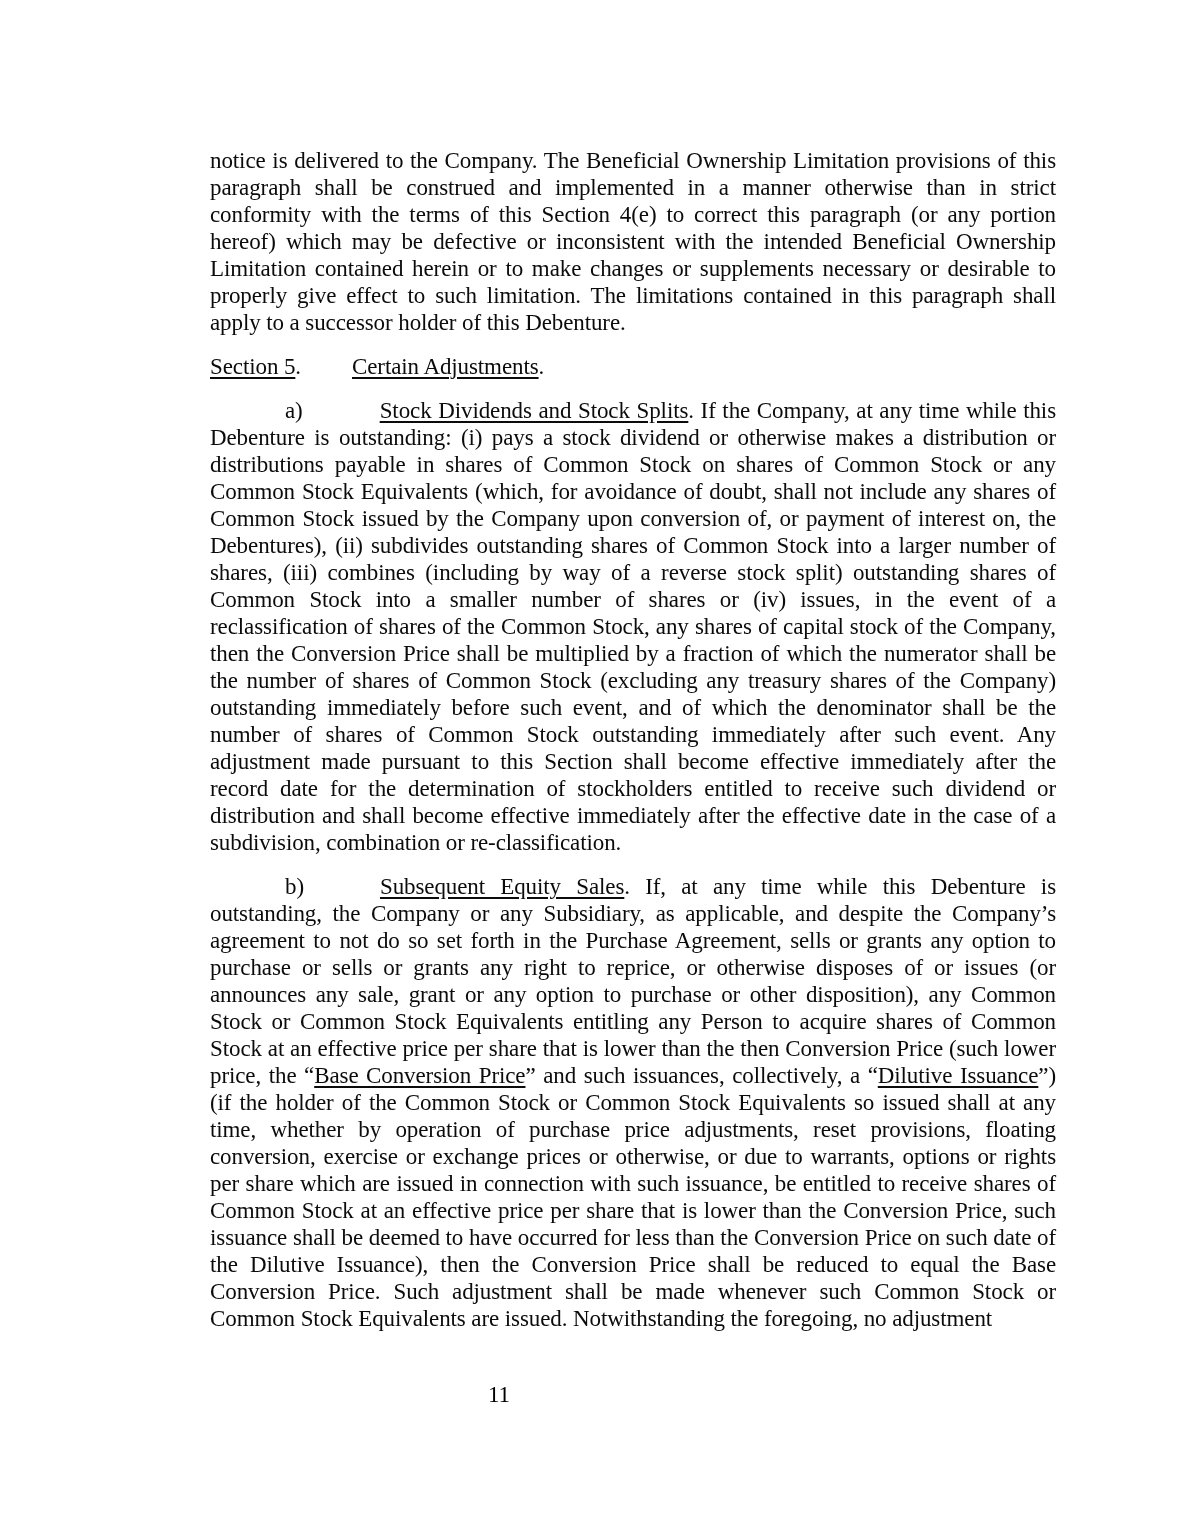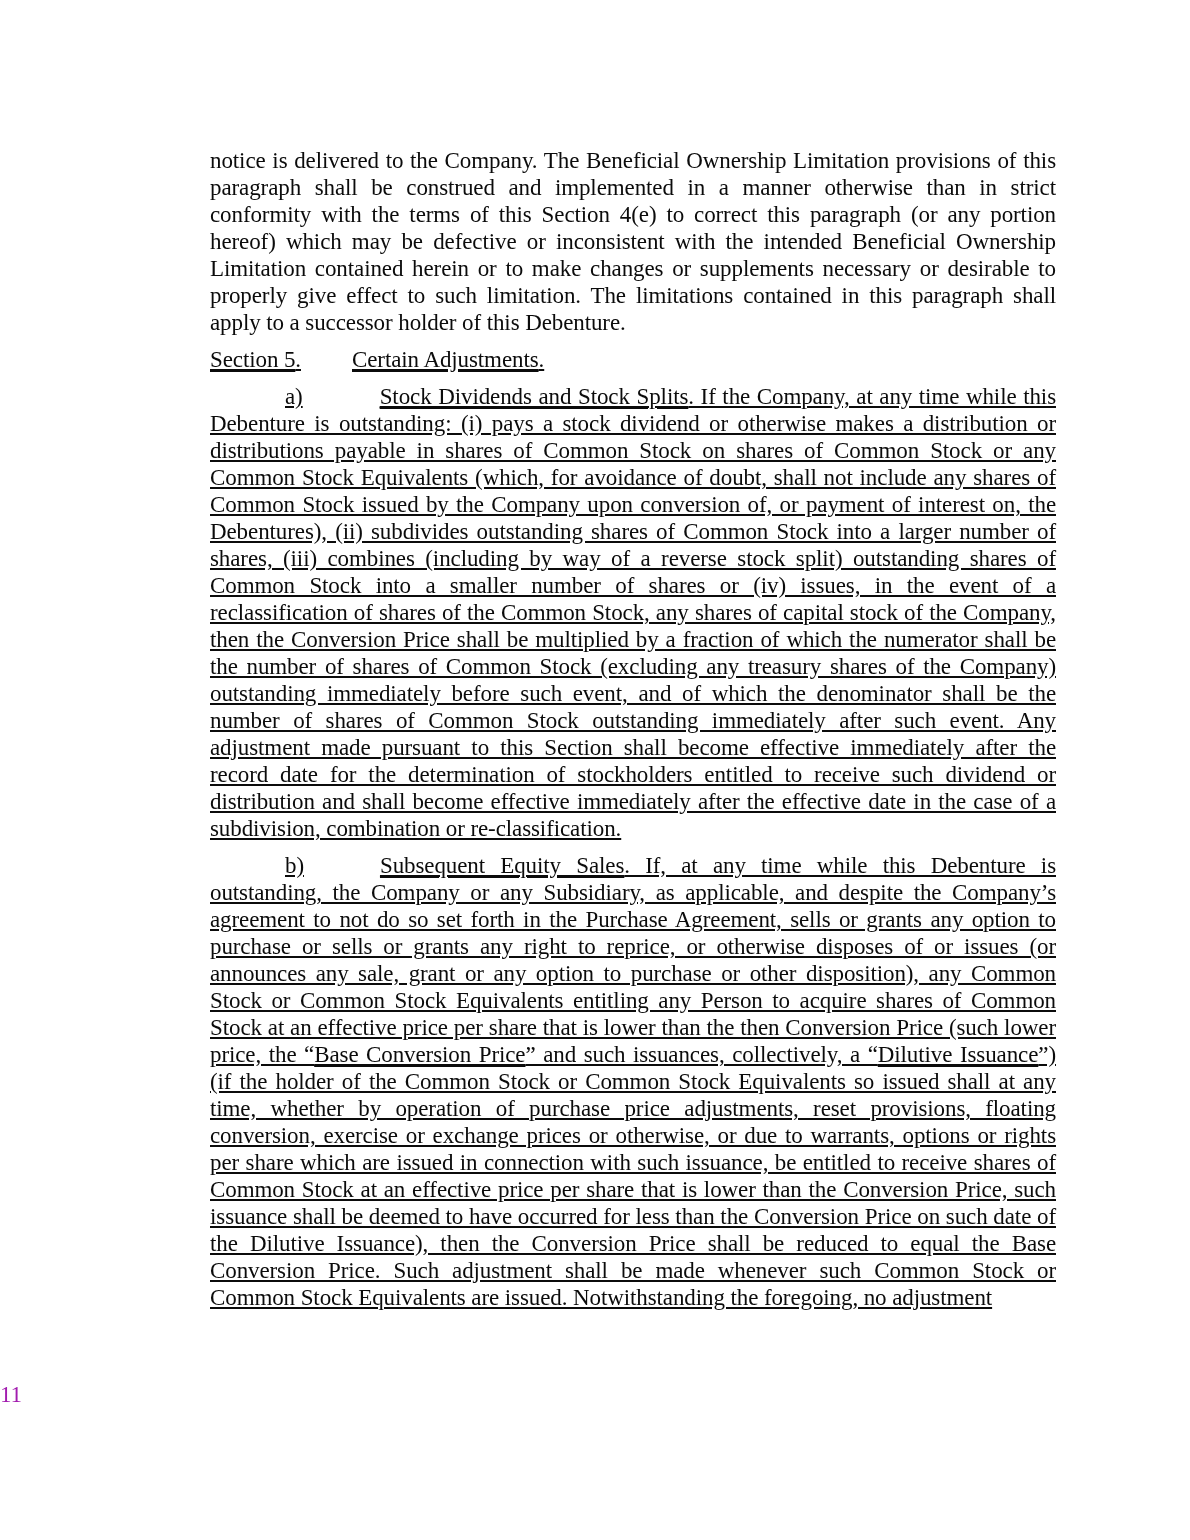--- a/index.html
+++ b/index.html
@@ -22,32 +22,33 @@
     letter-spacing: -0.1px;
     overflow: hidden;
   }
   .content {
     position: absolute;
     left: 210px;
     top: 138px;
     width: 846px;
   }
   .para { text-align: justify; }
-  .para + .para { margin-top: 10px; text-decoration: underline; }
+  .para + .para { margin-top: 17px; }
   .para.heading { text-align: left; }
   .para.indent { text-indent: 75px; }
   .tab { display: inline-block; height: 1px; vertical-align: baseline; }
   .u { text-decoration: underline; text-underline-offset: 3px; text-decoration-thickness: 1.5px; }
   .page-number {
     position: absolute;
     left: 0;
     top: 1372px;
     width: 998px;
+    text-align: center;
     font-size: 23px;
-    color: #a21caf;
+    color: #000000;
   }
 </style>
 </head>
 <body>
 
 <div class="page">
   <div class="content">
     <p class="para"><span>notice is delivered to the Company.  The Beneficial Ownership Limitation provisions of this paragraph shall be construed and implemented in a manner otherwise than in strict conformity with the terms of this Section 4(e) to correct this paragraph (or any portion hereof) which may be defective or inconsistent with the intended Beneficial Ownership Limitation contained herein or to make changes or supplements necessary or desirable to properly give effect to such limitation. The limitations contained in this paragraph shall apply to a successor holder of this Debenture.</span></p>
     <p class="para heading"><span class="u">Section 5</span><span>.</span><span class="tab" style="width: 51px;"></span><span class="u">Certain Adjustments</span><span>.</span></p>
     <p class="para indent"><span>a)</span><span class="tab" style="width: 77px;"></span><span class="u">Stock Dividends and Stock Splits</span><span>.  If the Company, at any time while this Debenture is outstanding: (i) pays a stock dividend or otherwise makes a distribution or distributions payable in shares of Common Stock on shares of Common Stock or any Common Stock Equivalents (which, for avoidance of doubt, shall not include any shares of Common Stock issued by the Company upon conversion of, or payment of interest on, the Debentures), (ii) subdivides outstanding shares of Common Stock into a larger number of shares, (iii) combines (including by way of a reverse stock split) outstanding shares of Common Stock into a smaller number of shares or (iv) issues, in the event of a reclassification of shares of the Common Stock, any shares of capital stock of the Company, then the Conversion Price shall be multiplied by a fraction of which the numerator shall be the number of shares of Common Stock (excluding any treasury shares of the Company) outstanding immediately before such event, and of which the denominator shall be the number of shares of Common Stock outstanding immediately after such event. Any adjustment made pursuant to this Section shall become effective immediately after the record date for the determination of stockholders entitled to receive such dividend or distribution and shall become effective immediately after the effective date in the case of a subdivision, combination or re-classification.</span></p>

